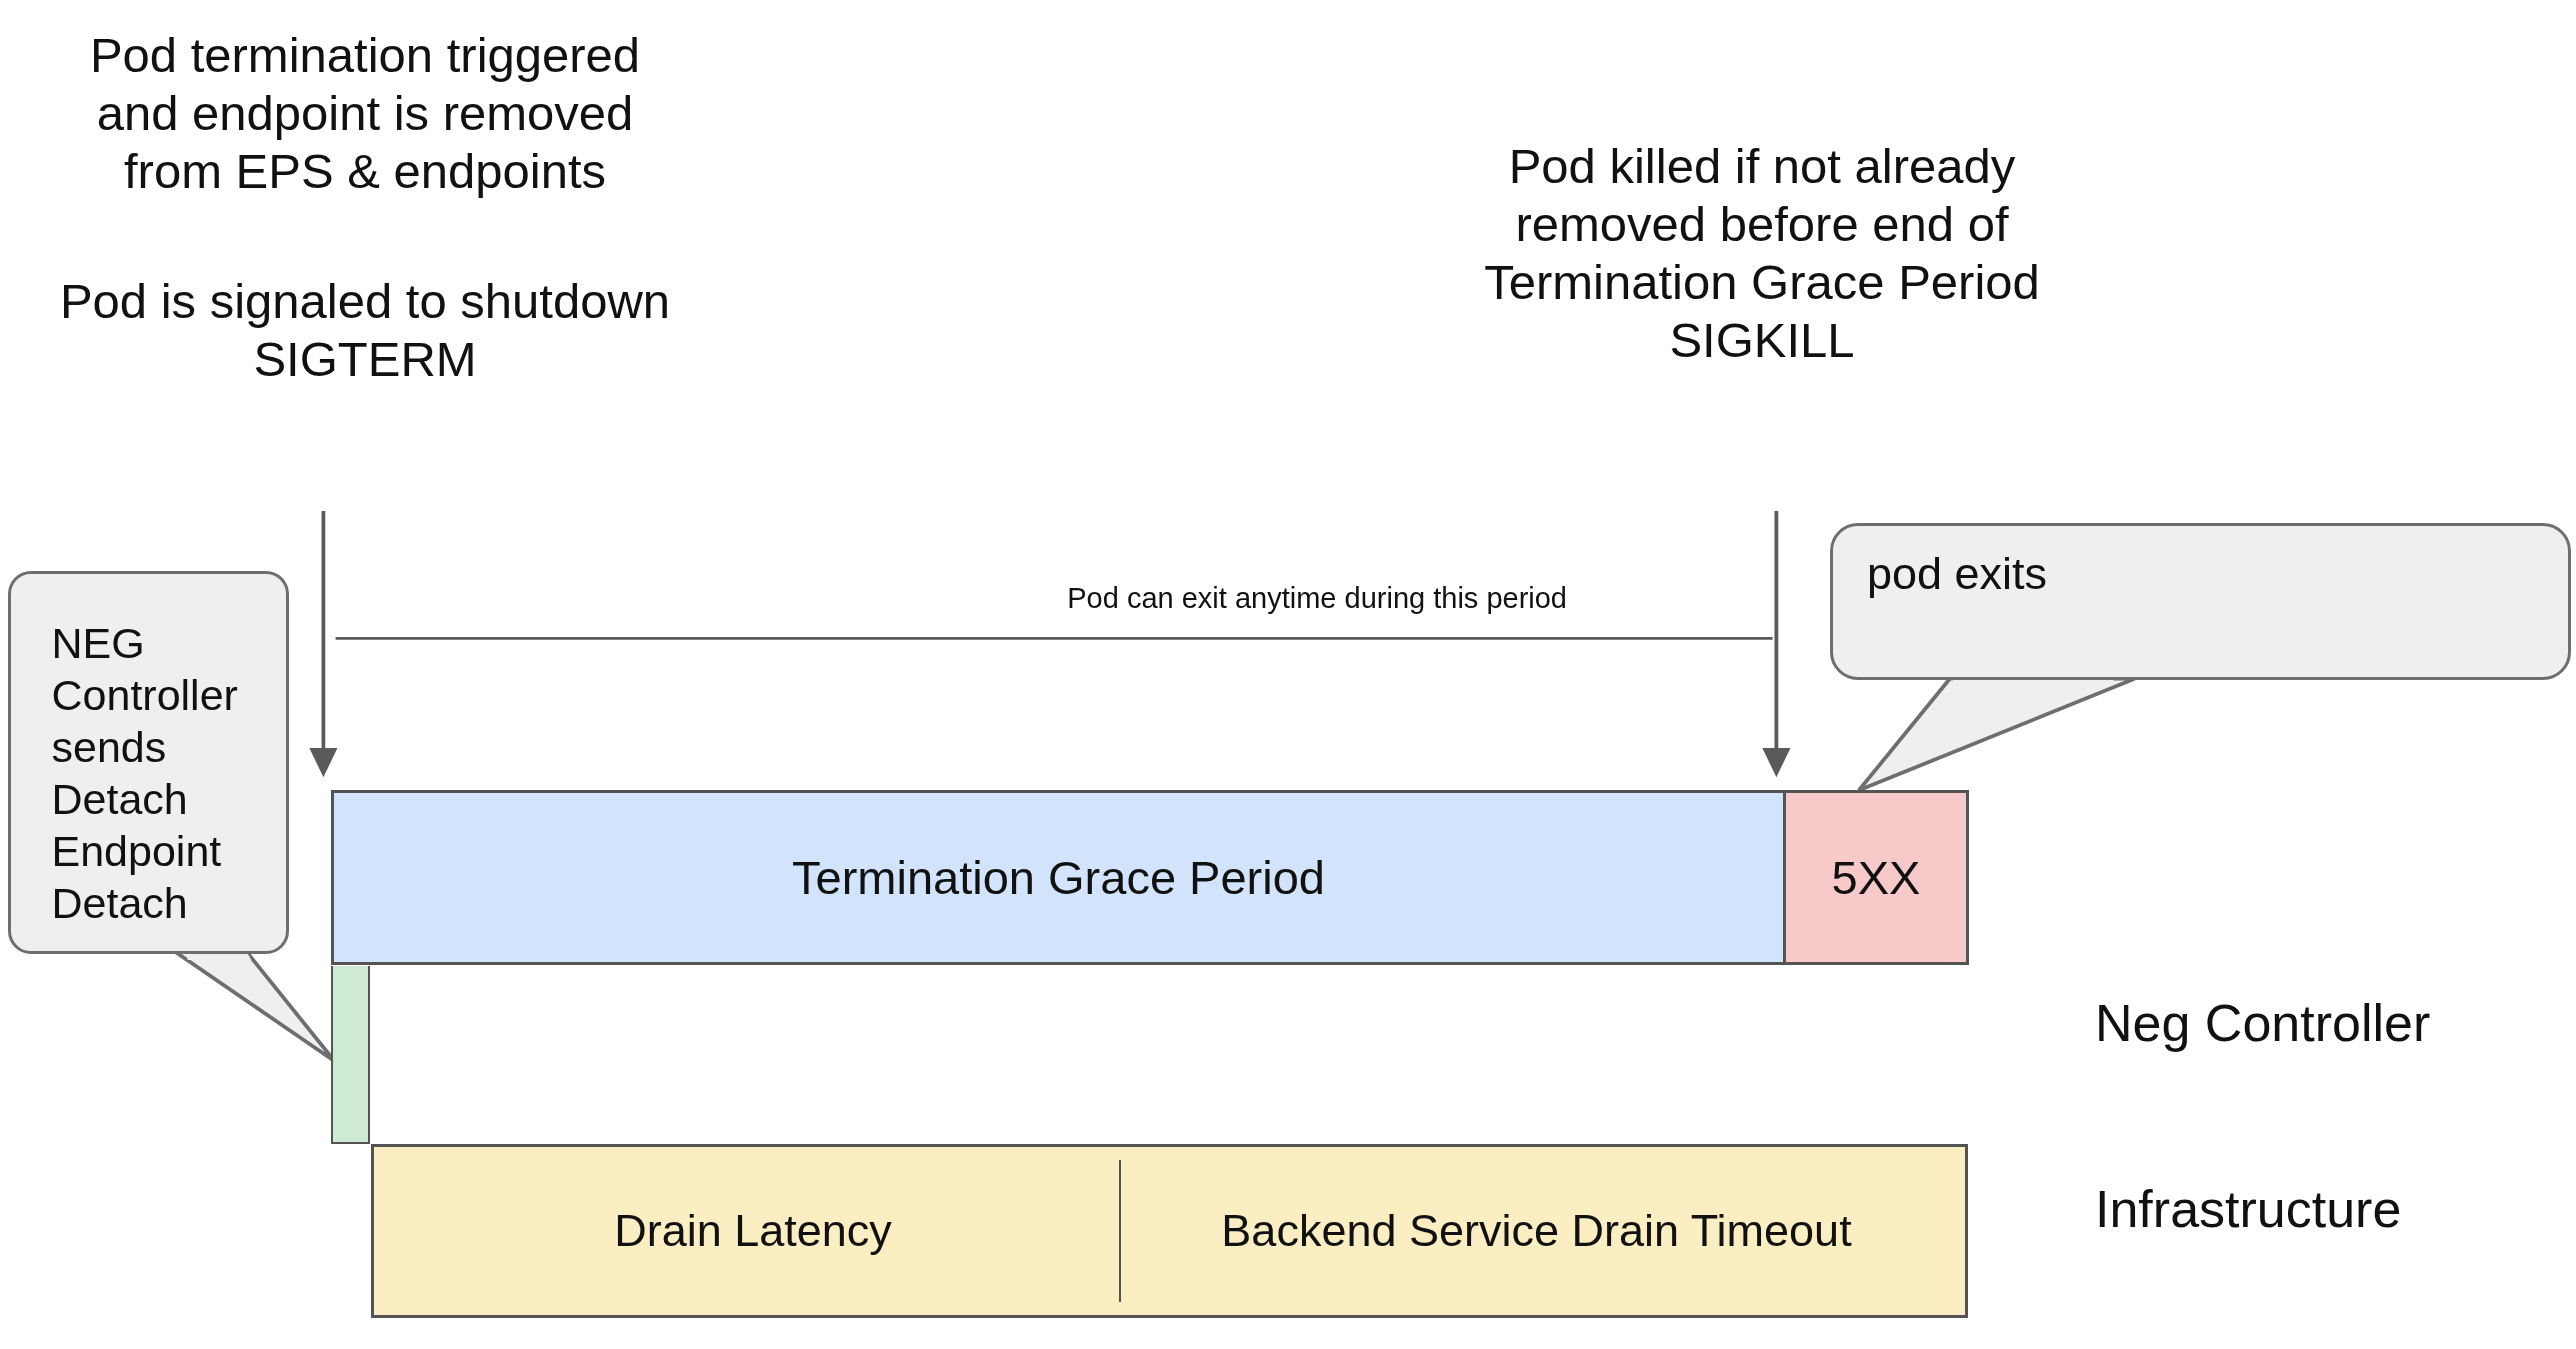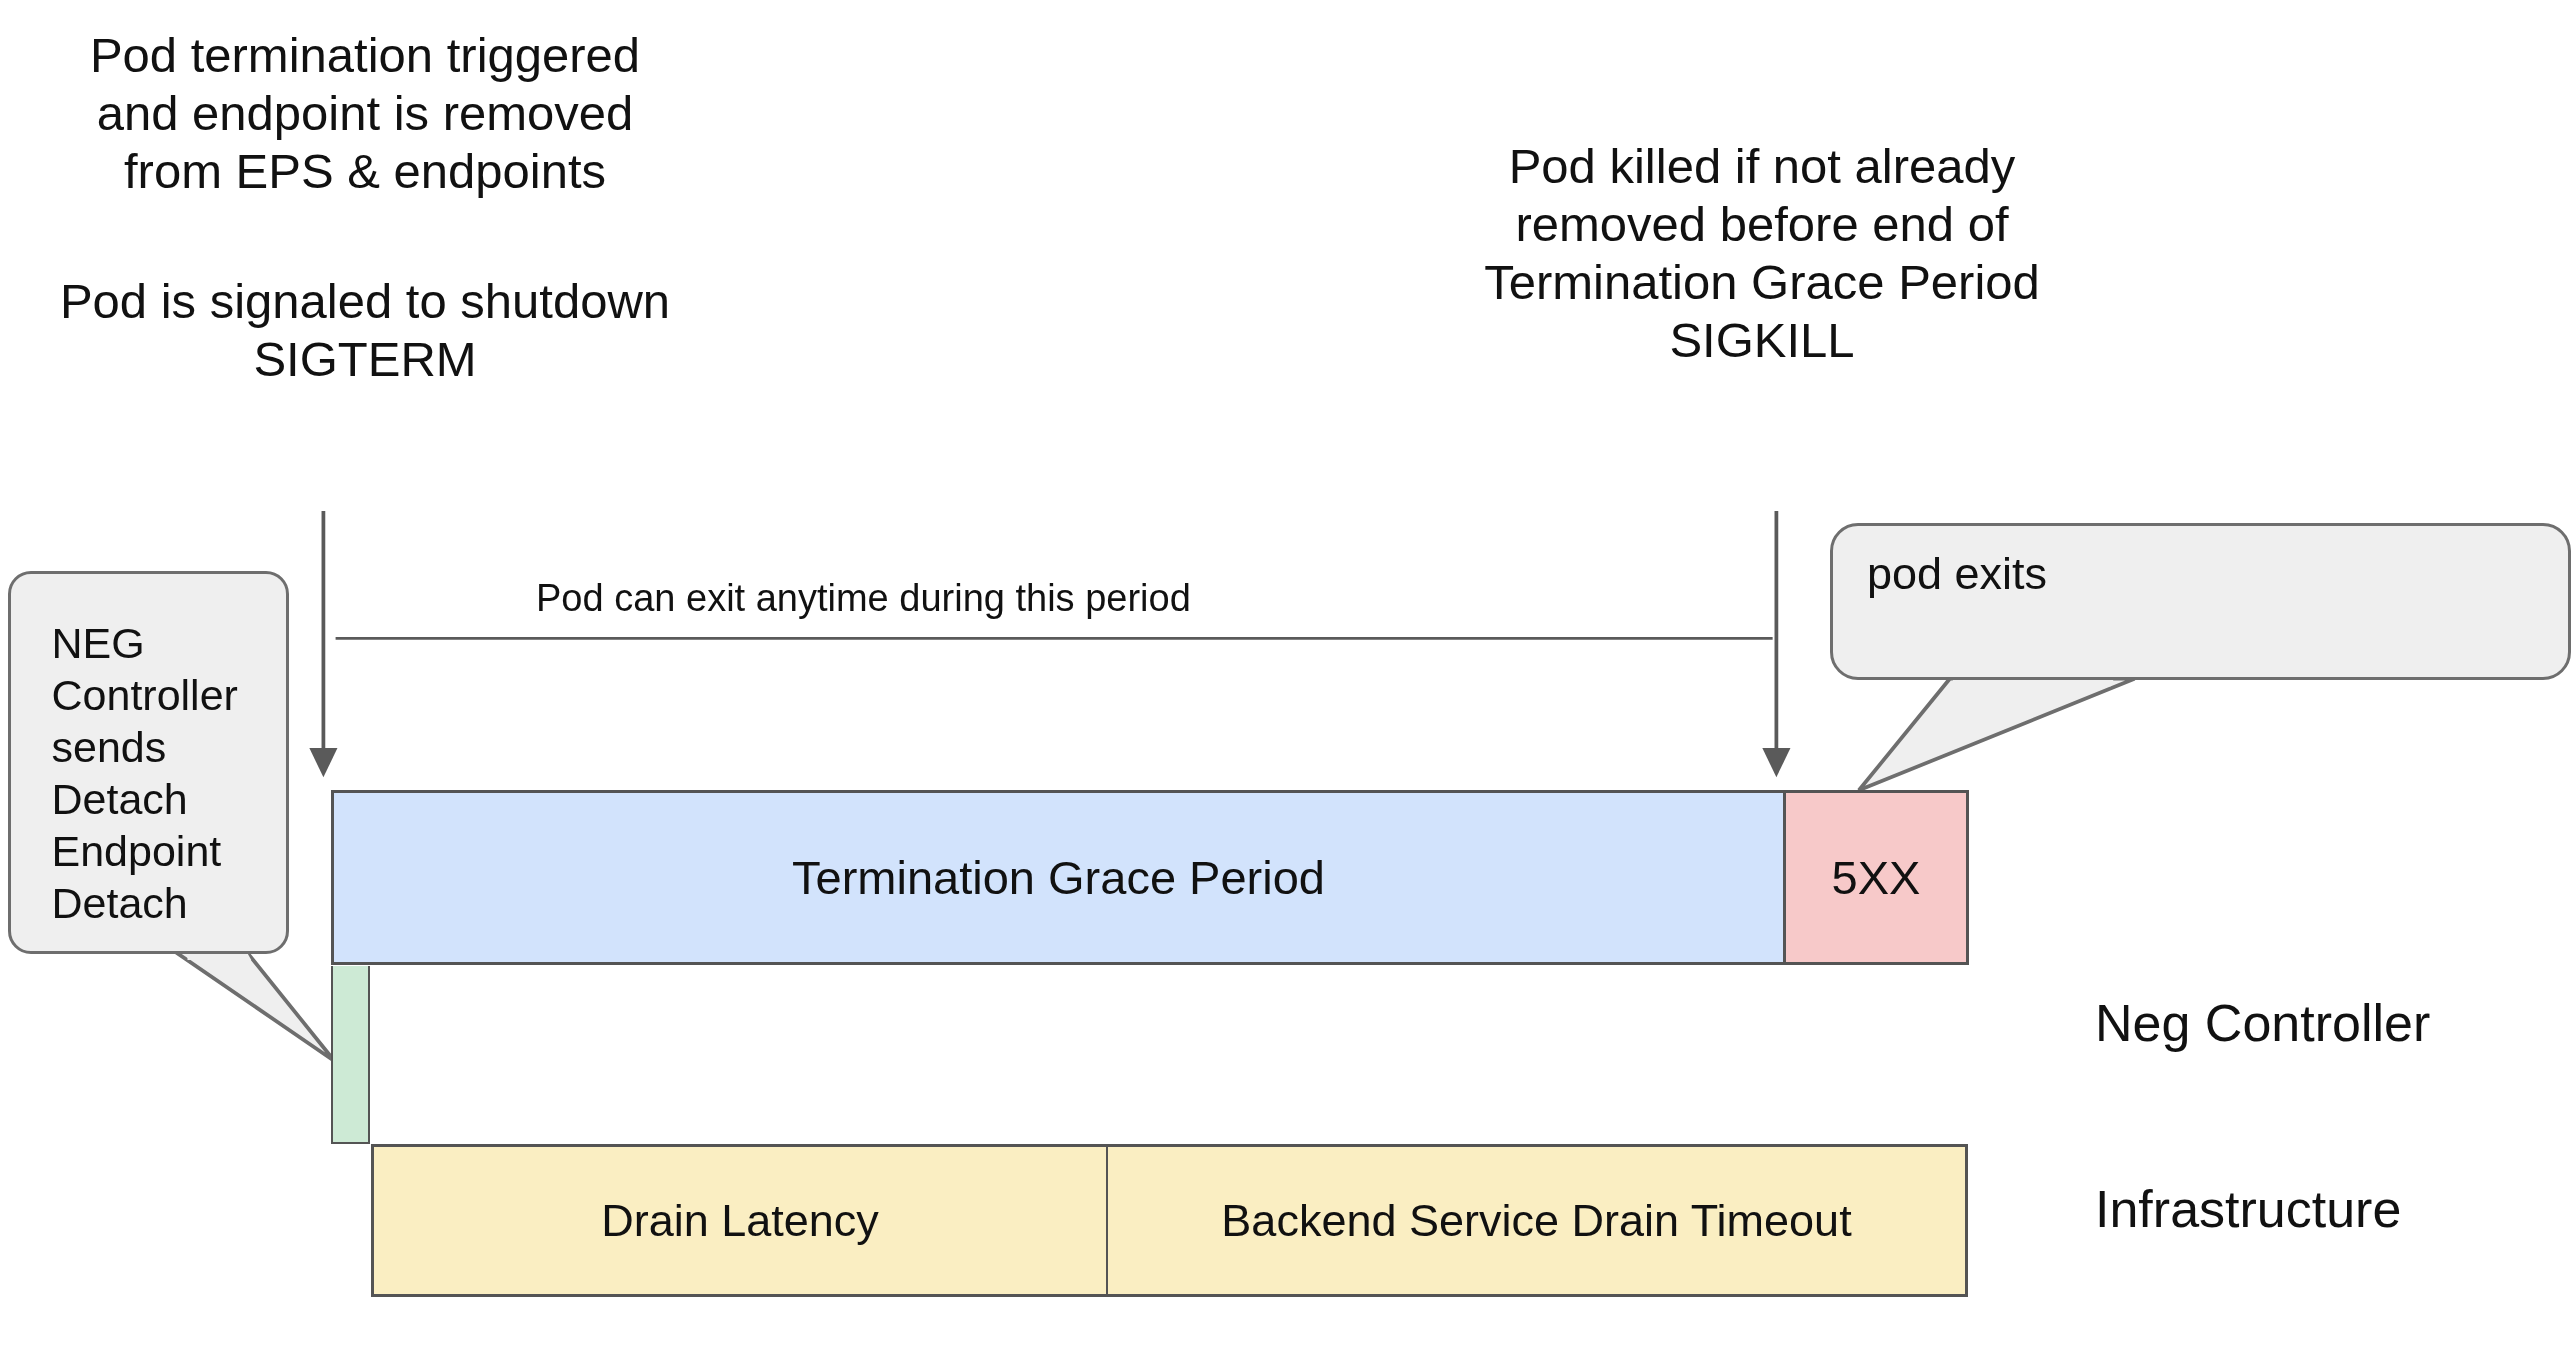--- a/index.html
+++ b/index.html
@@ -10,21 +10,21 @@
     font-family:"Liberation Sans", sans-serif;
     color:var(--text);
     overflow:hidden;
   }
   .abs{position:absolute;}
   .txt-center{text-align:center;}
   .annot{
     font-size:49px;line-height:58px;letter-spacing:0px;
   }
   .period-label{
-    font-size:38px;line-height:49px;text-align:left;
+    font-size:29px;line-height:49px;text-align:right;
   }
   .bar{
     position:absolute;display:flex;align-items:center;justify-content:center;
     box-sizing:border-box;border:3.7px solid var(--bar-border);
   }
   .bar-label{font-size:47px;}
   .yellow-label{font-size:45px;}
   .seg{display:flex;align-items:center;justify-content:center;height:100%;box-sizing:border-box;}
   .row-label{font-size:52px;line-height:67px;white-space:nowrap;}
   .bubble{
@@ -86,21 +86,21 @@
   <div class="bar" style="left:331px;top:790px;width:1455px;height:175px;background:var(--blue);">
     <span class="bar-label">Termination Grace Period</span>
   </div>
 
   <div class="bar" style="left:1786px;top:790px;width:183px;height:175px;background:var(--pink);border-left:none;">
     <span class="bar-label">5XX</span>
   </div>
 
   <div class="bar" style="left:331px;top:966px;width:39px;height:178px;background:var(--green);border-top:none;border-width:2.8px;"></div>
 
-  <div class="bar" style="left:371px;top:1144px;width:1597px;height:153px;background:var(--yellow);padding:0;">
+  <div class="bar" style="left:371px;top:1144px;width:1597px;height:174px;background:var(--yellow);padding:13px;">
     <div class="seg" style="width:732px;">
       <span class="yellow-label">Drain Latency</span>
     </div>
     <div class="seg" style="flex:1;border-left:2.8px solid var(--bar-border);">
       <span class="yellow-label">Backend Service Drain Timeout</span>
     </div>
   </div>
 
   <div class="abs row-label" style="left:2095px;top:990px;">Neg Controller</div>
   <div class="abs row-label" style="left:2095px;top:1176px;">

